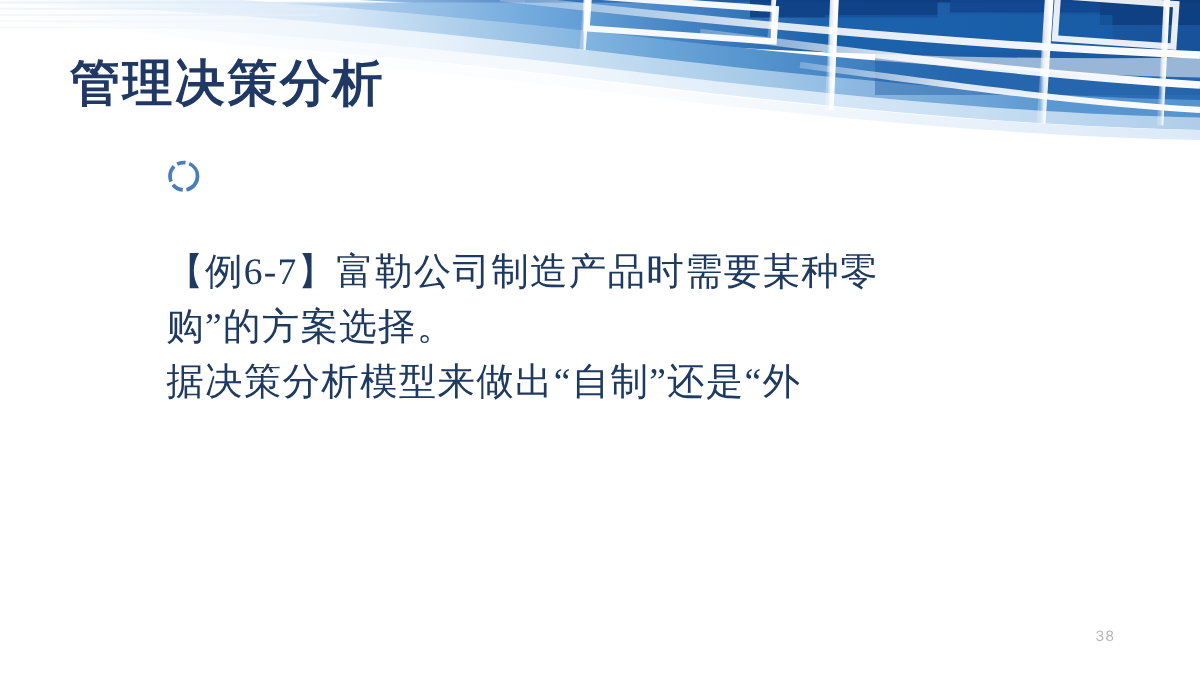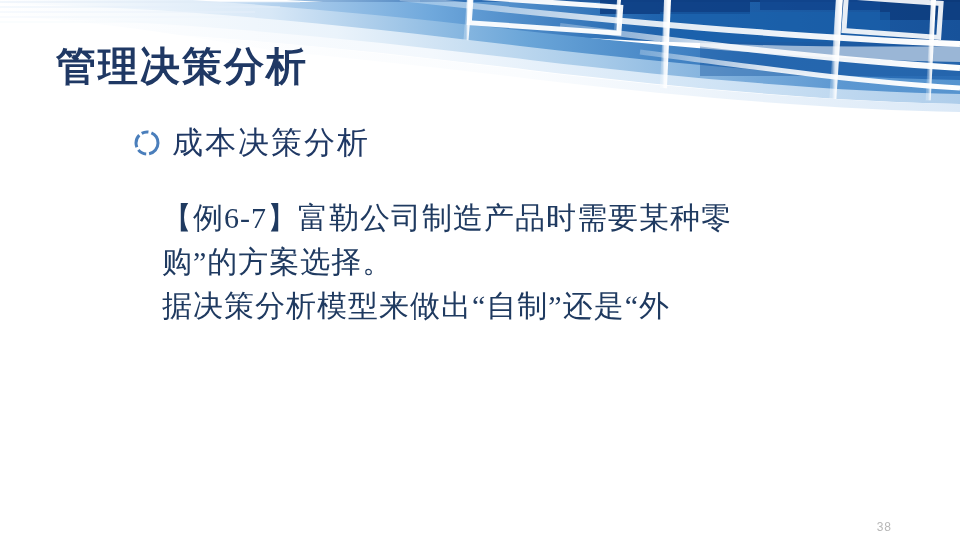--- a/index.html
+++ b/index.html
@@ -84,28 +84,27 @@
     line-height: 44px;
     letter-spacing: 1px;
     color: #1f3a60;
     text-align: justify;
     text-justify: inter-character;
     font-family: "Liberation Serif", "DejaVu Serif", serif;
   }
   .body-line {
     display: block;
     white-space: nowrap;
-    margin-left: 29px;
   }
 
   
   .page-number {
     position: absolute;
     right: 68px;
-    bottom: 6px;
+    bottom: 24px;
     font-size: 12px;
     color: #b7b7b7;
     font-family: "Liberation Sans", sans-serif;
     letter-spacing: 1px;
   }
 </style>
 </head>
 <body>
 
 <div class="slide">
@@ -226,21 +225,20 @@
   </div>
 
   <div class="title">管理决策分析</div>
 
   <div class="subheading">
     <span class="ring-bullet-wrap">
       <svg class="ring-bullet" viewBox="0 0 30 30" xmlns="http://www.w3.org/2000/svg" aria-hidden="true">
         <circle cx="15" cy="15" r="11" fill="none" stroke="#4a7ebb" stroke-width="3" stroke-dasharray="15 3 9 3 13 3 7 3" stroke-linecap="butt"></circle>
       </svg>
     </span>
-    <span class="subheading-text">成本决策分析</span>
   </div>
 
   <div class="body-text">
     <span class="body-line">【例6-7】富勒公司制造产品时需要某种零</span>
     <span class="body-line">购”的方案选择。</span>
     <span class="body-line">据决策分析模型来做出“自制”还是“外</span>
   </div>
 
   <div class="page-number">38</div>
 

